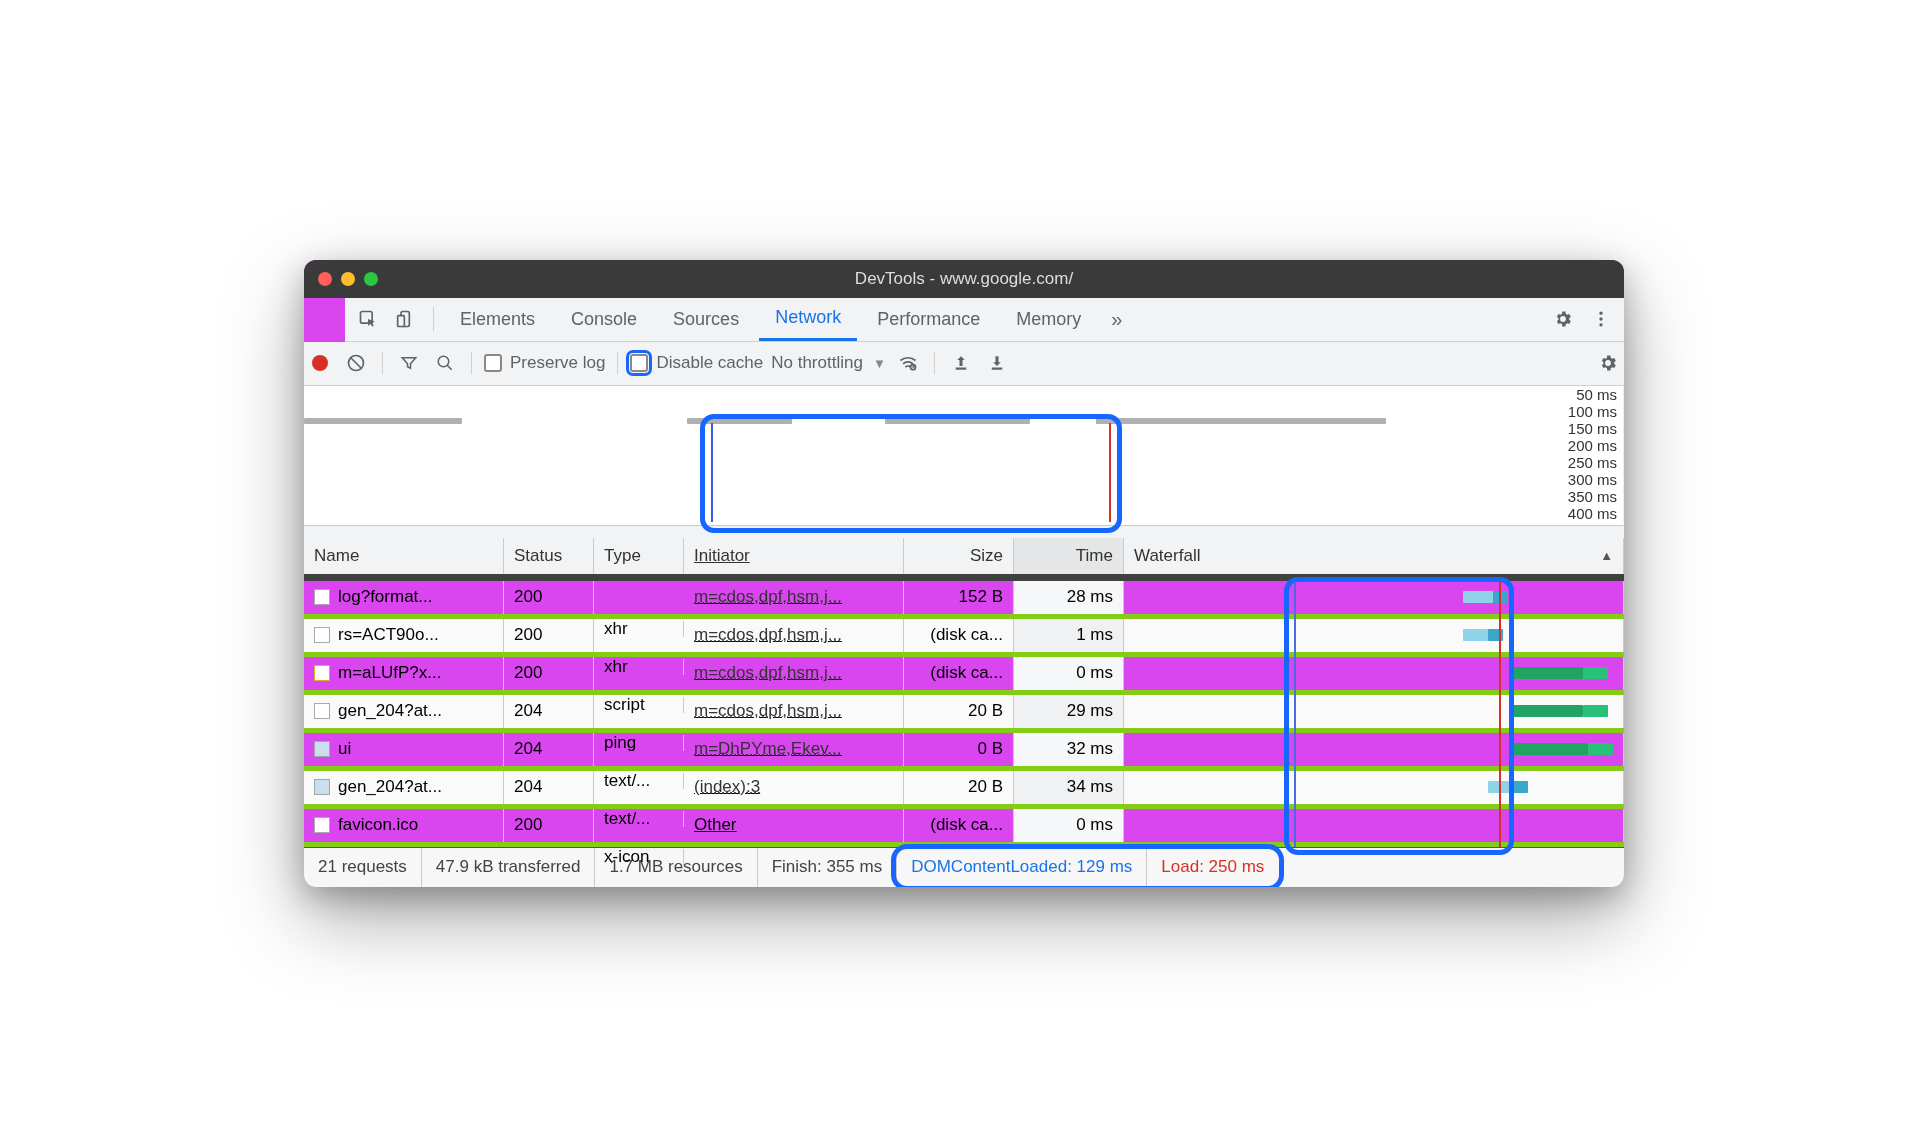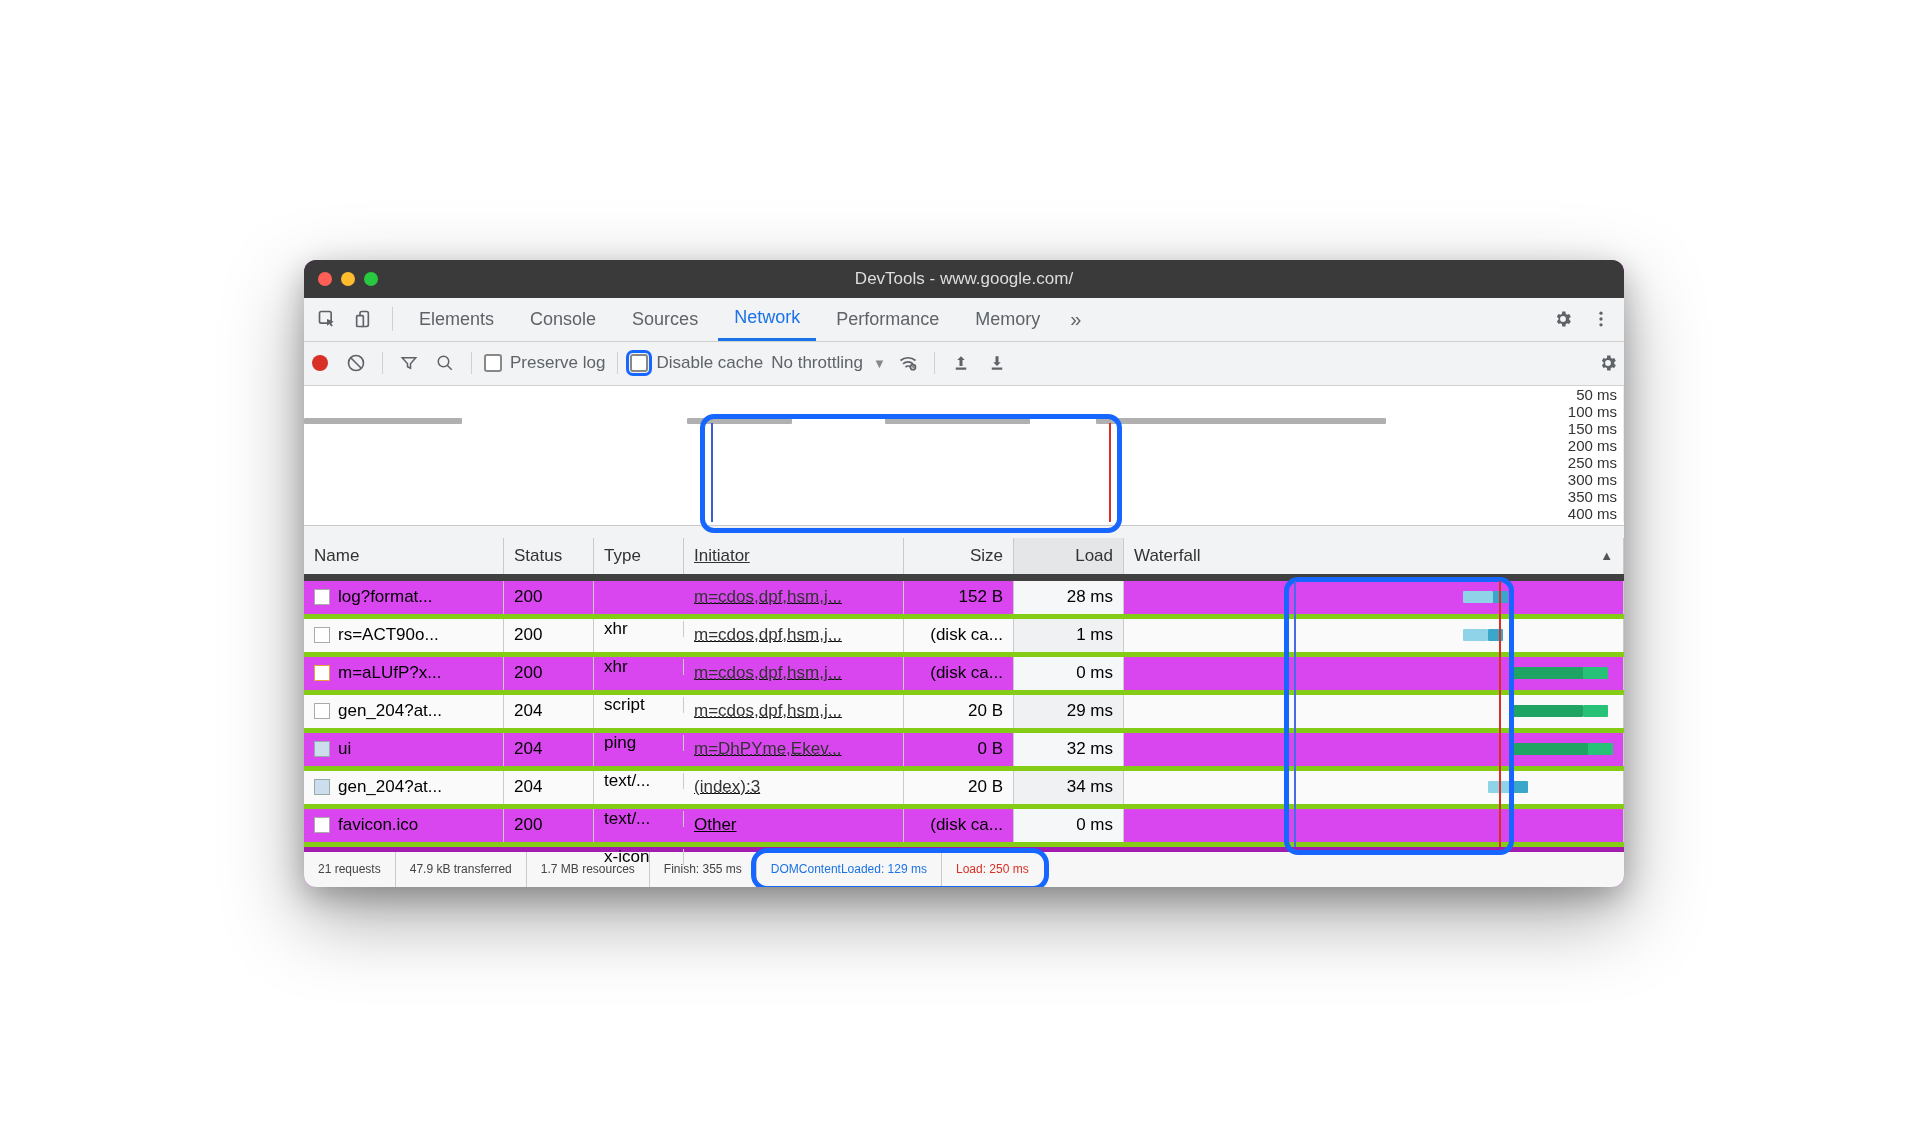--- a/index.html
+++ b/index.html
@@ -32,21 +32,21 @@
 .dot.red { background: #ff5f57; }
 .dot.yellow { background: #febc2e; }
 .dot.green { background: #28c840; }
 .titlebar-title {
   position: absolute; left: 0; right: 0; text-align: center;
   color: #ddd; font-size: 17px; font-weight: 500;
 }
 .tabs {
   display: flex; align-items: center;
   background: #f1f3f4; border-bottom: 1px solid #d0d0d0;
-  height: 44px; padding: 0 6px; gap: 4px;
+  height: 44px; padding: 0 6px; gap: 4px; margin-left: 41px;
 }
 .tab-icon {
   width: 34px; height: 34px; display: flex; align-items: center; justify-content: center;
   color: #5f6368; cursor: pointer; border-radius: 4px;
 }
 .tab-divider { width: 1px; height: 24px; background: #d0d0d0; margin: 0 6px; }
 .tab {
   padding: 0 16px; height: 44px; display: flex; align-items: center;
   color: #5f6368; font-size: 18px; cursor: pointer;
 }
@@ -110,22 +110,22 @@
 .wf-hl { position:absolute; border:5px solid #1666ff; border-radius:14px; top:-4px; bottom:-8px; }
 .wf-vline { position:absolute; top:0; bottom:0; width:2px; }
 .wf-vline.blue{background:#4a6be8;}
 .wf-vline.red{background:#d93025;}
 .wf-seg { position:absolute; height:12px; border-radius:1px; top:50%; transform:translateY(-50%); }
 .wf-seg.lt{background:#8fd3e8;}
 .wf-seg.dk{background:#3aa6c9;}
 .wf-seg.gr{background:#1fa463;}
 .wf-seg.gr2{background:#27c178;}
 .status {
-  display:flex; border-top:5px solid #a21caf; background:#f7f7f7;
-  font-size:12px; height:40px; align-items:flex-end;
+  display:flex; border-top:1px solid #a21caf; background:#f7f7f7;
+  font-size:17px; height:40px; align-items:flex-end;
 }
 .status .seg { padding:0 14px; border-right:1px solid #cacaca; height:100%; display:flex; align-items:center; color:#444;}
 .status .dom { color:#1a73e8; }
 .status .load { color:#d93025; }
 .status-hl { position:relative; }
 .status-hl::before {
   content:""; position:absolute; inset:-4px -6px; border:5px solid #1666ff; border-radius:16px;
 }
 svg { display:block; }
 </style>
@@ -267,21 +267,21 @@
       </div>
     </div>
   </div>
 
   <div class="grid-header">
     <div class="col col-name">Name</div>
     <div class="col col-status">Status</div>
     <div class="col col-type">Type</div>
     <div class="col col-init">Initiator</div>
     <div class="col col-size">Size</div>
-    <div class="col col-time sorted">Load</div>
+    <div class="col col-time sorted">Time</div>
     <div class="col col-wf">
       <span>Waterfall</span>
       <span class="sort-arrow">▲</span>
     </div>
   </div>
 
   <div style="position:relative">
     <div class="rows" id="rows">
         <div class="row">
     <div class="cell cell-name">

